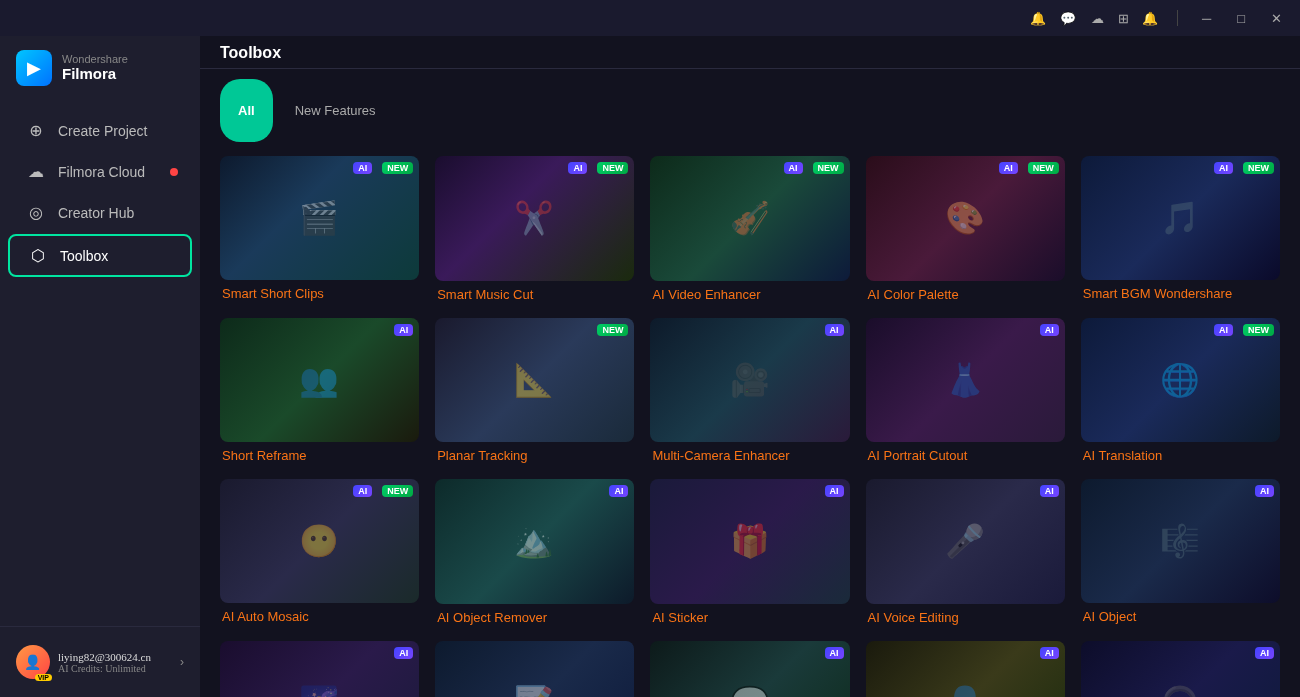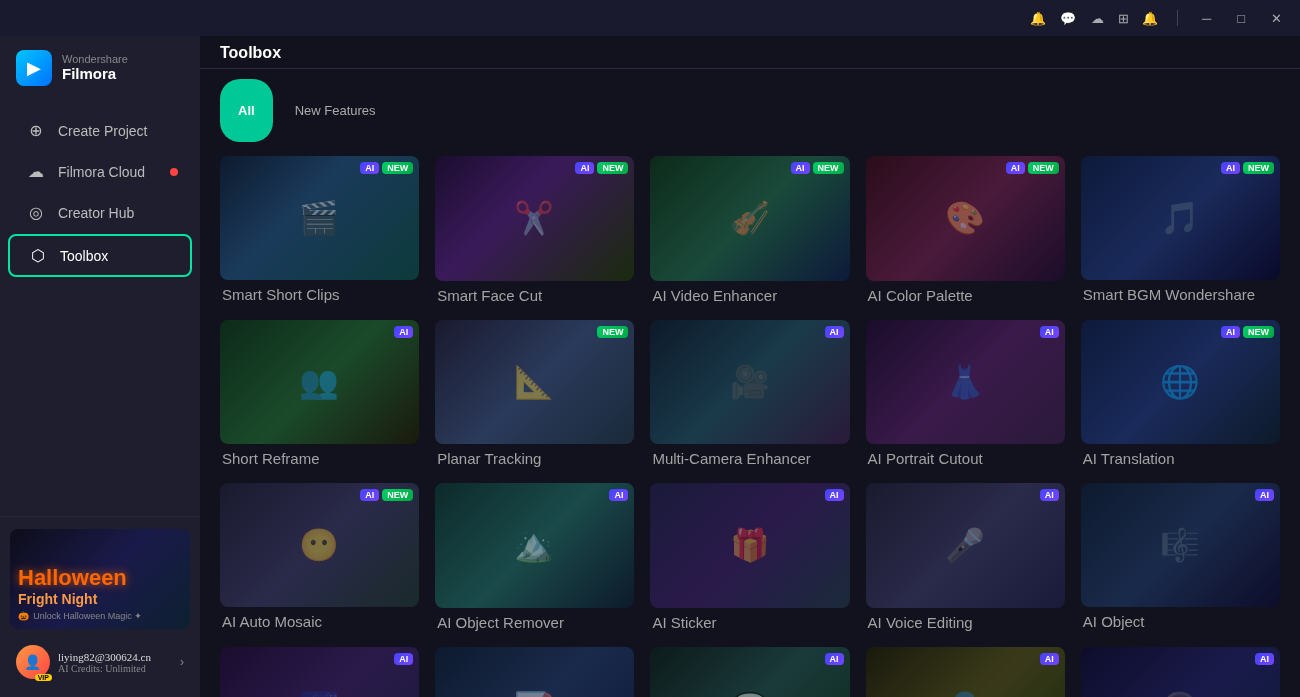--- a/index.html
+++ b/index.html
@@ -291,34 +291,34 @@
     .thumb-row4-3 { background: linear-gradient(135deg, #0d1a1a 0%, #1a3a3a 50%, #0d2a1a 100%); }
     .thumb-row4-4 { background: linear-gradient(135deg, #1a1a0d 0%, #3a3a1a 50%, #1a2a0d 100%); }
     .thumb-row4-5 { background: linear-gradient(135deg, #0d0d2a 0%, #1a1a4a 50%, #0d1a3a 100%); }
 
     
     .badge-container {
       position: absolute;
       top: 6px;
       right: 6px;
       display: flex;
-      gap: 3px;
+      gap: 10px;
     }
     .badge {
       font-size: 9px;
       font-weight: 700;
       padding: 1px 5px;
       border-radius: 4px;
     }
     .badge-ai { background: linear-gradient(135deg, #4444ff, #7744ff); color: #fff; }
     .badge-new { background: linear-gradient(135deg, #00cc66, #00aa44); color: #fff; }
 
     .card-label {
-      font-size: 15px;
-      color: #a3a3a3;
+      font-size: 13px;
+      color: #f97316;
       padding: 0 2px;
     }
 
     
     .thumb-content {
       width: 100%;
       height: 100%;
       position: relative;
       overflow: hidden;
     }
@@ -363,30 +363,20 @@
       <span class="sidebar-icon">◎</span>
       <span>Creator Hub</span>
     </div>
     <div class="sidebar-item active">
       <span class="sidebar-icon">⬡</span>
       <span>Toolbox</span>
     </div>
   </div>
 
   <div class="sidebar-bottom">
-    <div class="promo-banner">
-      <div class="promo-banner-img">
-        <div style="font-size:22px; color:#ff6600; font-weight:900; text-shadow:0 0 10px rgba(255,100,0,0.8);">Halloween</div>
-        <div style="font-size:14px; color:#ff9944; font-weight:700;">Fright Night</div>
-        <div style="margin-top:4px; font-size:9px; color:#888; display:flex; align-items:center; gap:4px;">
-          <span style="color:#ff9944;">🎃</span>
-          <span>Unlock Halloween Magic ✦</span>
-        </div>
-      </div>
-    </div>
 
     <div class="user-area">
       <div class="user-avatar">
         👤
         <span class="user-vip-badge">VIP</span>
       </div>
       <div class="user-info">
         <div class="user-name">liying82@300624.cn</div>
         <div class="user-credits">AI Credits: Unlimited</div>
       </div>
@@ -425,21 +415,21 @@
         <div class="card">
           <div class="card-thumb thumb-smart-scene">
             <div class="thumb-content">
               <div style="position: absolute; top: 50%; left: 50%; transform: translate(-50%, -50%); font-size: 32px; opacity: 0.4;">✂️</div>
               <div class="badge-container">
                 <span class="badge badge-ai">AI</span>
                 <span class="badge badge-new">NEW</span>
               </div>
             </div>
           </div>
-          <div class="card-label">Smart Face Cut</div>
+          <div class="card-label">Smart Music Cut</div>
         </div>
         <div class="card">
           <div class="card-thumb thumb-ai-video">
             <div class="thumb-content">
               <div style="position: absolute; top: 50%; left: 50%; transform: translate(-50%, -50%); font-size: 32px; opacity: 0.4;">🎻</div>
               <div class="badge-container">
                 <span class="badge badge-ai">AI</span>
                 <span class="badge badge-new">NEW</span>
               </div>
             </div>

